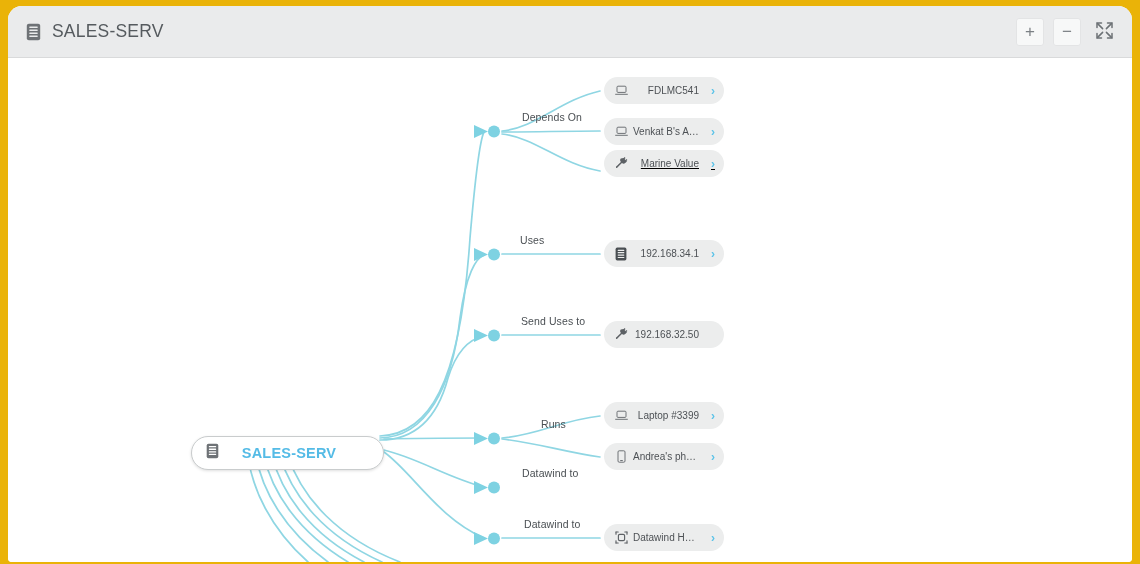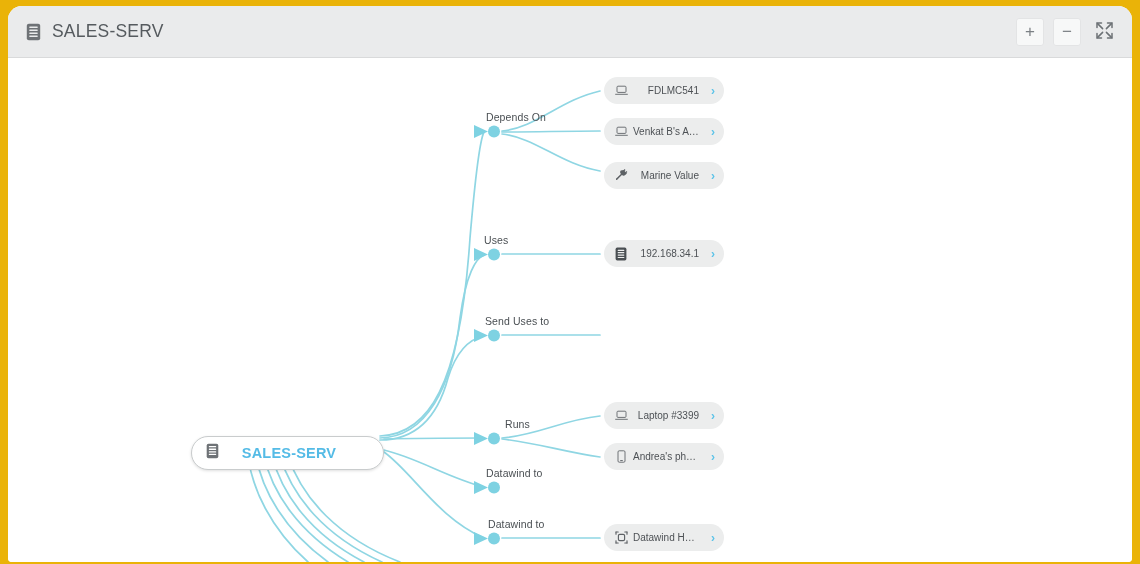--- a/index.html
+++ b/index.html
@@ -193,20 +193,21 @@
   }
   .chip .chip-chevron.hidden { visibility: hidden; }
 
   
   .edge-label {
     position: absolute;
     font-size: 10.5px;
     color: #4a4f53;
     white-space: nowrap;
     letter-spacing: .1px;
+    margin-left: 36px;
   }
 </style>
 </head>
 <body>
 
 <div id="app">
   <div class="card">
 
     <div class="header">
       <div class="header-left">
@@ -345,21 +346,21 @@
         <span class="chip-icon">
           <svg width="13" height="11" viewBox="0 0 13 11" fill="none" stroke="#6e7276" stroke-width="1">
             <rect x="2" y="1.2" width="9" height="6.2" rx="1"></rect>
             <path d="M0.6 9.3 H12.4" stroke-linecap="round"></path>
           </svg>
         </span>
         <span class="chip-label">Venkat B's Apple …</span>
         <span class="chip-chevron">›</span>
       </div>
 
-      <div class="chip" style="left:596px; top:104px; width:120px;">
+      <div class="chip" style="left:596px; top:92px; width:120px;text-decoration:underline;">
         <span class="chip-icon">
           <svg width="13" height="13" viewBox="0 0 13 13" fill="#5d6165">
             <path d="M8.6 1.1 L11.9 4.4 L10.2 6.1 C9.3 7 7.9 7 7 6.1 L6.9 6 L4.6 8.3 L3.4 9.5 L2.2 10.7 C1.9 11 1.4 11 1.1 10.7 C0.8 10.4 0.8 9.9 1.1 9.6 L2.3 8.4 L3.5 7.2 L5.9 4.9 L5.8 4.8 C4.9 3.9 4.9 2.5 5.8 1.6 Z"></path>
             <path d="M9.6 0.1 L10.5 1 L9.1 2.4 L8.2 1.5 Z"></path>
             <path d="M11.5 2 L12.4 2.9 L11 4.3 L10.1 3.4 Z"></path>
           </svg>
         </span>
         <span class="chip-label">Marine Value</span>
         <span class="chip-chevron">›</span>
       </div>
@@ -371,20 +372,31 @@
             <rect x="2.6" y="2.7" width="6.8" height="1.2" rx="0.6" fill="#eceded"></rect>
             <rect x="2.6" y="5.1" width="6.8" height="1.2" rx="0.6" fill="#eceded"></rect>
             <rect x="2.6" y="7.5" width="6.8" height="1.2" rx="0.6" fill="#eceded"></rect>
             <rect x="2.6" y="9.9" width="6.8" height="1.2" rx="0.6" fill="#eceded"></rect>
           </svg>
         </span>
         <span class="chip-label">192.168.34.1</span>
         <span class="chip-chevron">›</span>
       </div>
 
+      <div class="chip" style="left:596px; top:263px; width:120px;">
+        <span class="chip-icon">
+          <svg width="13" height="13" viewBox="0 0 13 13" fill="#5d6165">
+            <path d="M8.6 1.1 L11.9 4.4 L10.2 6.1 C9.3 7 7.9 7 7 6.1 L6.9 6 L4.6 8.3 L3.4 9.5 L2.2 10.7 C1.9 11 1.4 11 1.1 10.7 C0.8 10.4 0.8 9.9 1.1 9.6 L2.3 8.4 L3.5 7.2 L5.9 4.9 L5.8 4.8 C4.9 3.9 4.9 2.5 5.8 1.6 Z"></path>
+            <path d="M9.6 0.1 L10.5 1 L9.1 2.4 L8.2 1.5 Z"></path>
+            <path d="M11.5 2 L12.4 2.9 L11 4.3 L10.1 3.4 Z"></path>
+          </svg>
+        </span>
+        <span class="chip-label">192.168.32.50</span>
+        <span class="chip-chevron hidden">›</span>
+      </div>
 
       <div class="chip" style="left:596px; top:344px; width:120px;">
         <span class="chip-icon">
           <svg width="13" height="11" viewBox="0 0 13 11" fill="none" stroke="#6e7276" stroke-width="1">
             <rect x="2" y="1.2" width="9" height="6.2" rx="1"></rect>
             <path d="M0.6 9.3 H12.4" stroke-linecap="round"></path>
           </svg>
         </span>
         <span class="chip-label">Laptop #3399</span>
         <span class="chip-chevron">›</span>

